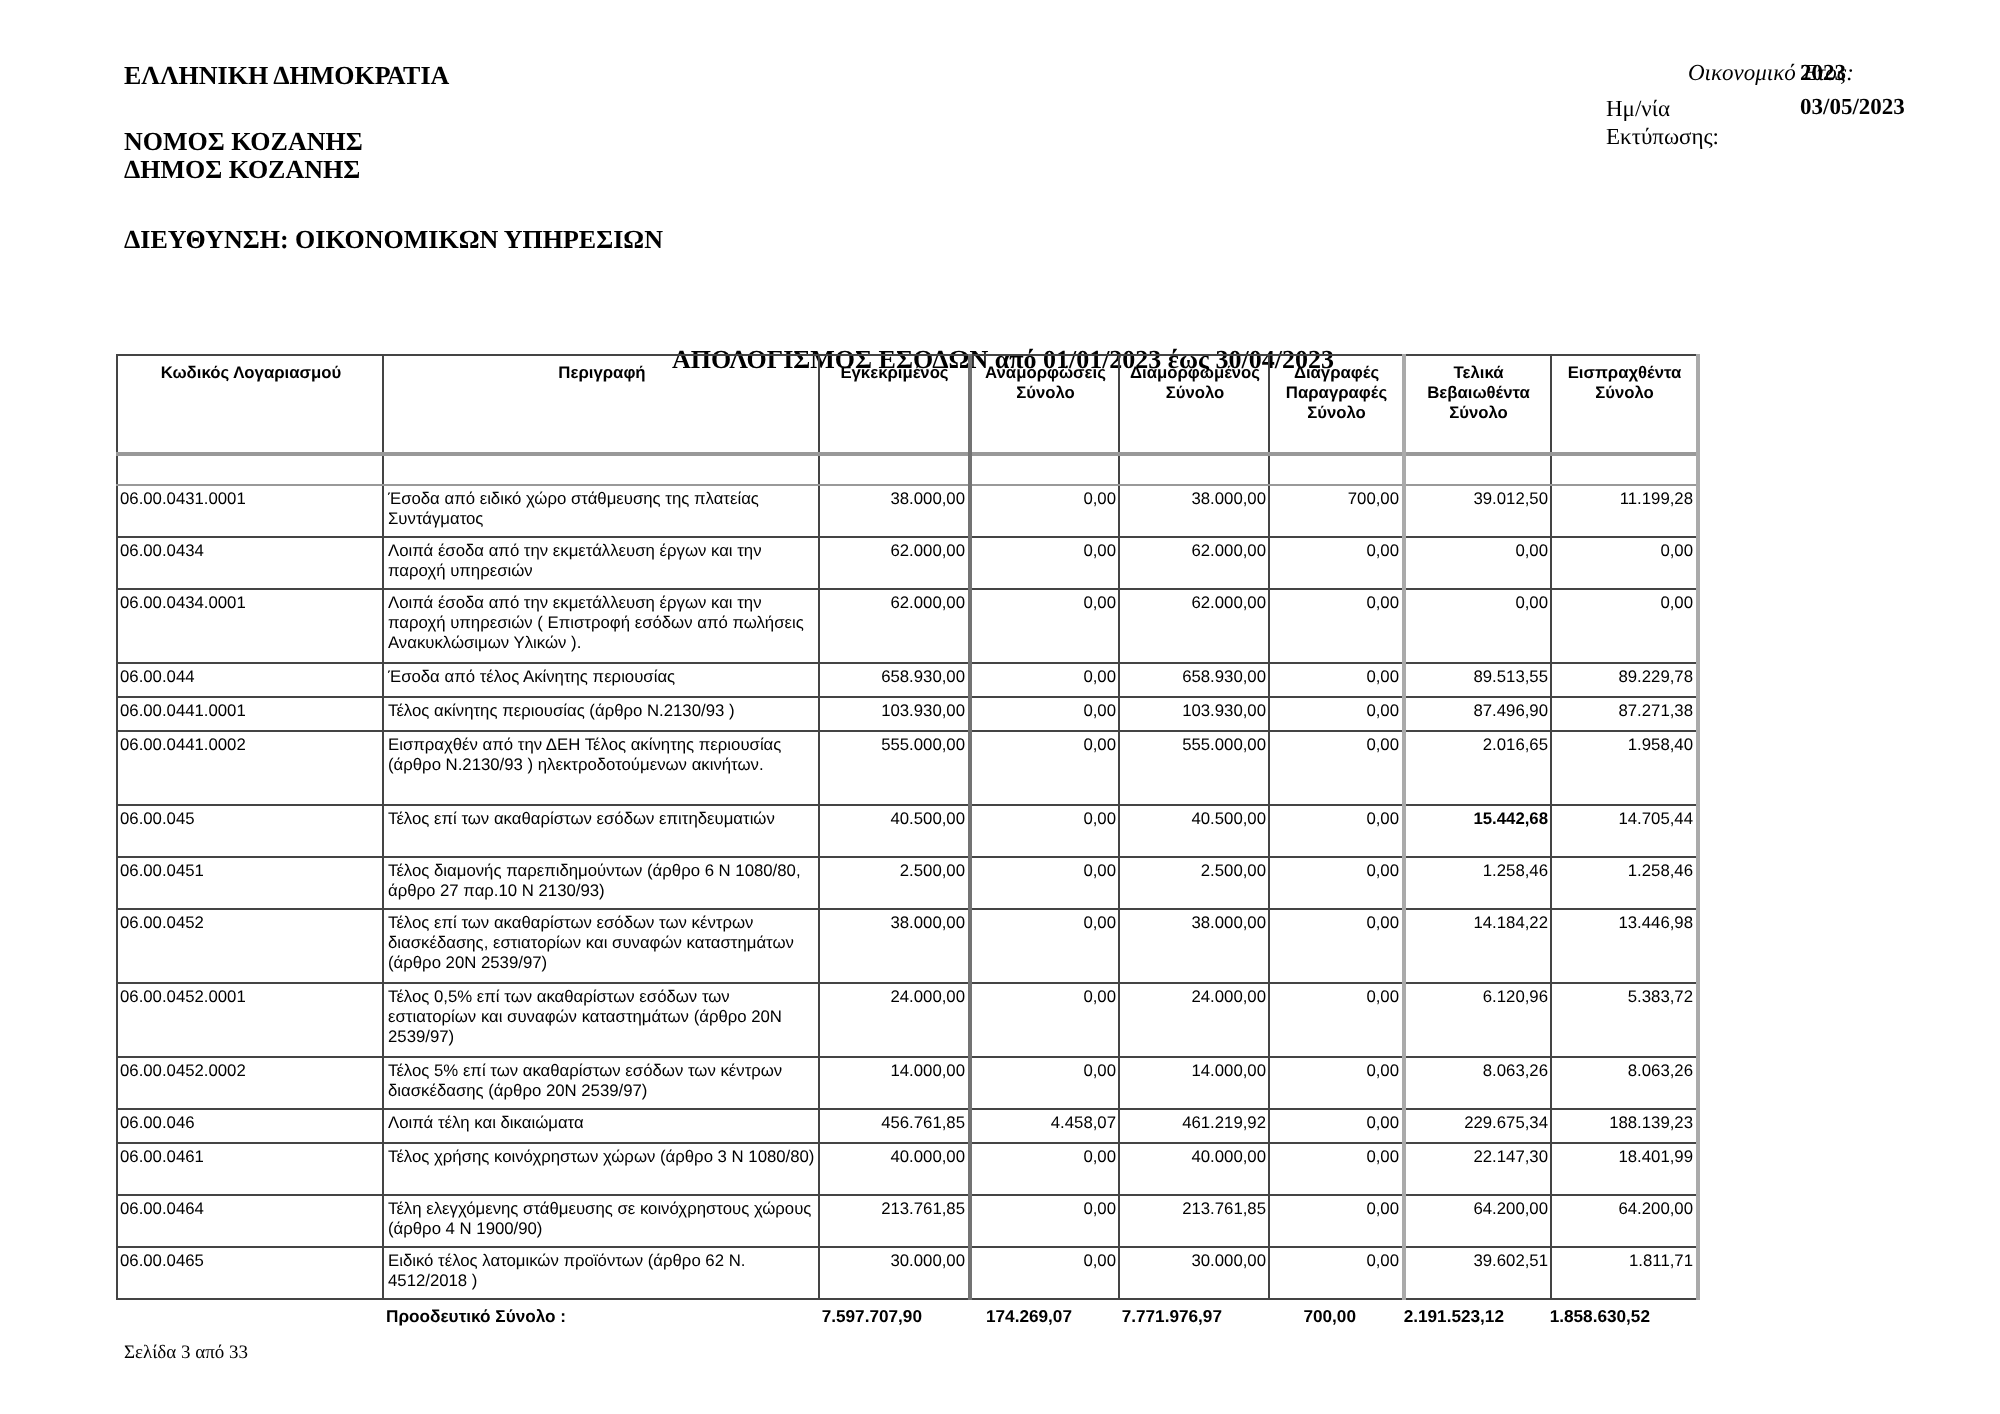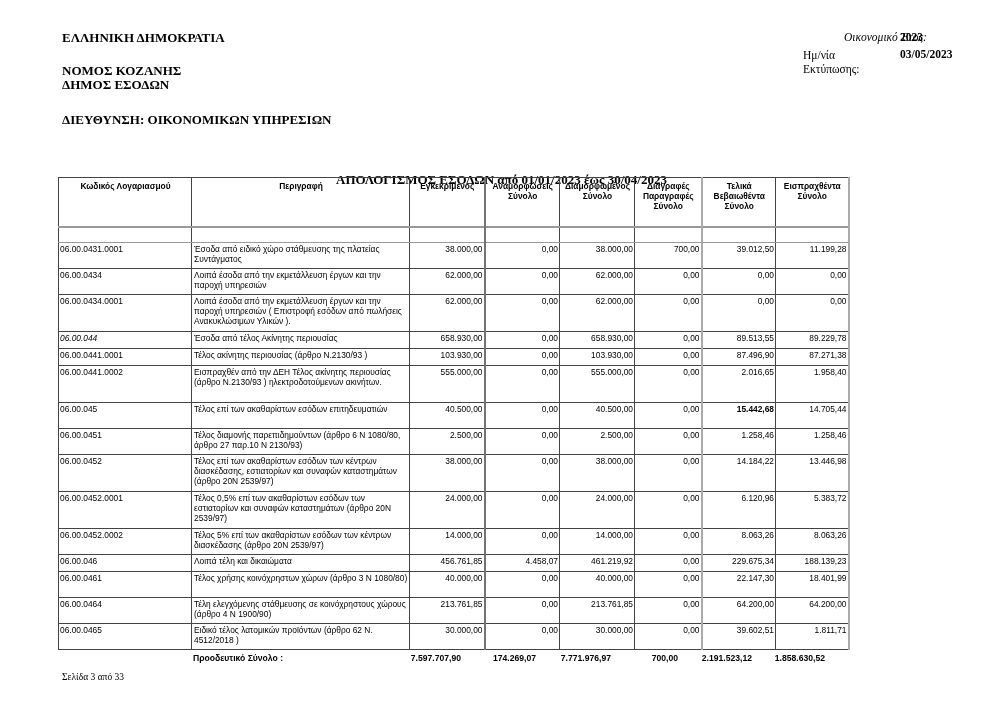--- a/index.html
+++ b/index.html
@@ -57,21 +57,21 @@
     #totals .t-label { left: 0; }
     #totals .tv { text-align: right; }
     #tv1 { right: 404px; } #tv2 { right: 329px; } #tv3 { right: 254px; }
     #tv4 { right: 187px; } #tv5 { right: 113px; } #tv6 { right: 40px; }
   </style>
 </head>
 <body>
 
 <div class="abs serif h-bold" id="country">ΕΛΛΗΝΙΚΗ ΔΗΜΟΚΡΑΤΙΑ</div>
 <div class="abs serif h-bold" id="prefecture">ΝΟΜΟΣ ΚΟΖΑΝΗΣ</div>
-<div class="abs serif h-bold" id="municipality">ΔΗΜΟΣ ΕΣΟΔΩΝ</div>
+<div class="abs serif h-bold" id="municipality">ΔΗΜΟΣ ΚΟΖΑΝΗΣ</div>
 <div class="abs serif h-bold" id="directorate">ΔΙΕΥΘΥΝΣΗ: ΟΙΚΟΝΟΜΙΚΩΝ ΥΠΗΡΕΣΙΩΝ</div>
 <div class="abs serif" id="report-title">ΑΠΟΛΟΓΙΣΜΟΣ ΕΣΟΔΩΝ από 01/01/2023 έως 30/04/2023</div>
 
 <div class="abs serif meta" id="fy-label">Οικονομικό Έτος:</div>
 <div class="abs serif meta" id="fy-value">2023</div>
 <div class="abs serif meta" id="date-label">Ημ/νία Εκτύπωσης:</div>
 <div class="abs serif meta" id="date-value">03/05/2023</div>
 
 <table class="grid">
   <colgroup>
@@ -131,21 +131,21 @@
         <td class="code" style="height: 34px; margin-top: 16px;">06.00.0434.0001</td>
         <td class="desc" style="height: 34px;">Λοιπά έσοδα από την εκμετάλλευση έργων και την παροχή υπηρεσιών ( Επιστροφή εσόδων από πωλήσεις Ανακυκλώσιμων Υλικών ).</td>
         <td class="num" style="height: 34px;">62.000,00</td>
         <td class="num grey-left" style="height: 34px;">0,00</td>
         <td class="num" style="height: 34px;">62.000,00</td>
         <td class="num grey-right" style="height: 34px;">0,00</td>
         <td class="num" style="height: 34px;">0,00</td>
         <td class="num grey-right" style="height: 34px;">0,00</td>
       </tr>
       <tr>
-        <td class="code" style="height: 14px; font-style: italic;">06.00.044</td>
+        <td class="code" style="height: 14px;">06.00.044</td>
         <td class="desc" style="height: 14px;">Έσοδα από τέλος Ακίνητης περιουσίας</td>
         <td class="num" style="height: 14px;">658.930,00</td>
         <td class="num grey-left" style="height: 14px;">0,00</td>
         <td class="num" style="height: 14px;">658.930,00</td>
         <td class="num grey-right" style="height: 14px;">0,00</td>
         <td class="num" style="height: 14px;">89.513,55</td>
         <td class="num grey-right" style="height: 14px;">89.229,78</td>
       </tr>
       <tr>
         <td class="code" style="height: 14px;">06.00.0441.0001</td>

